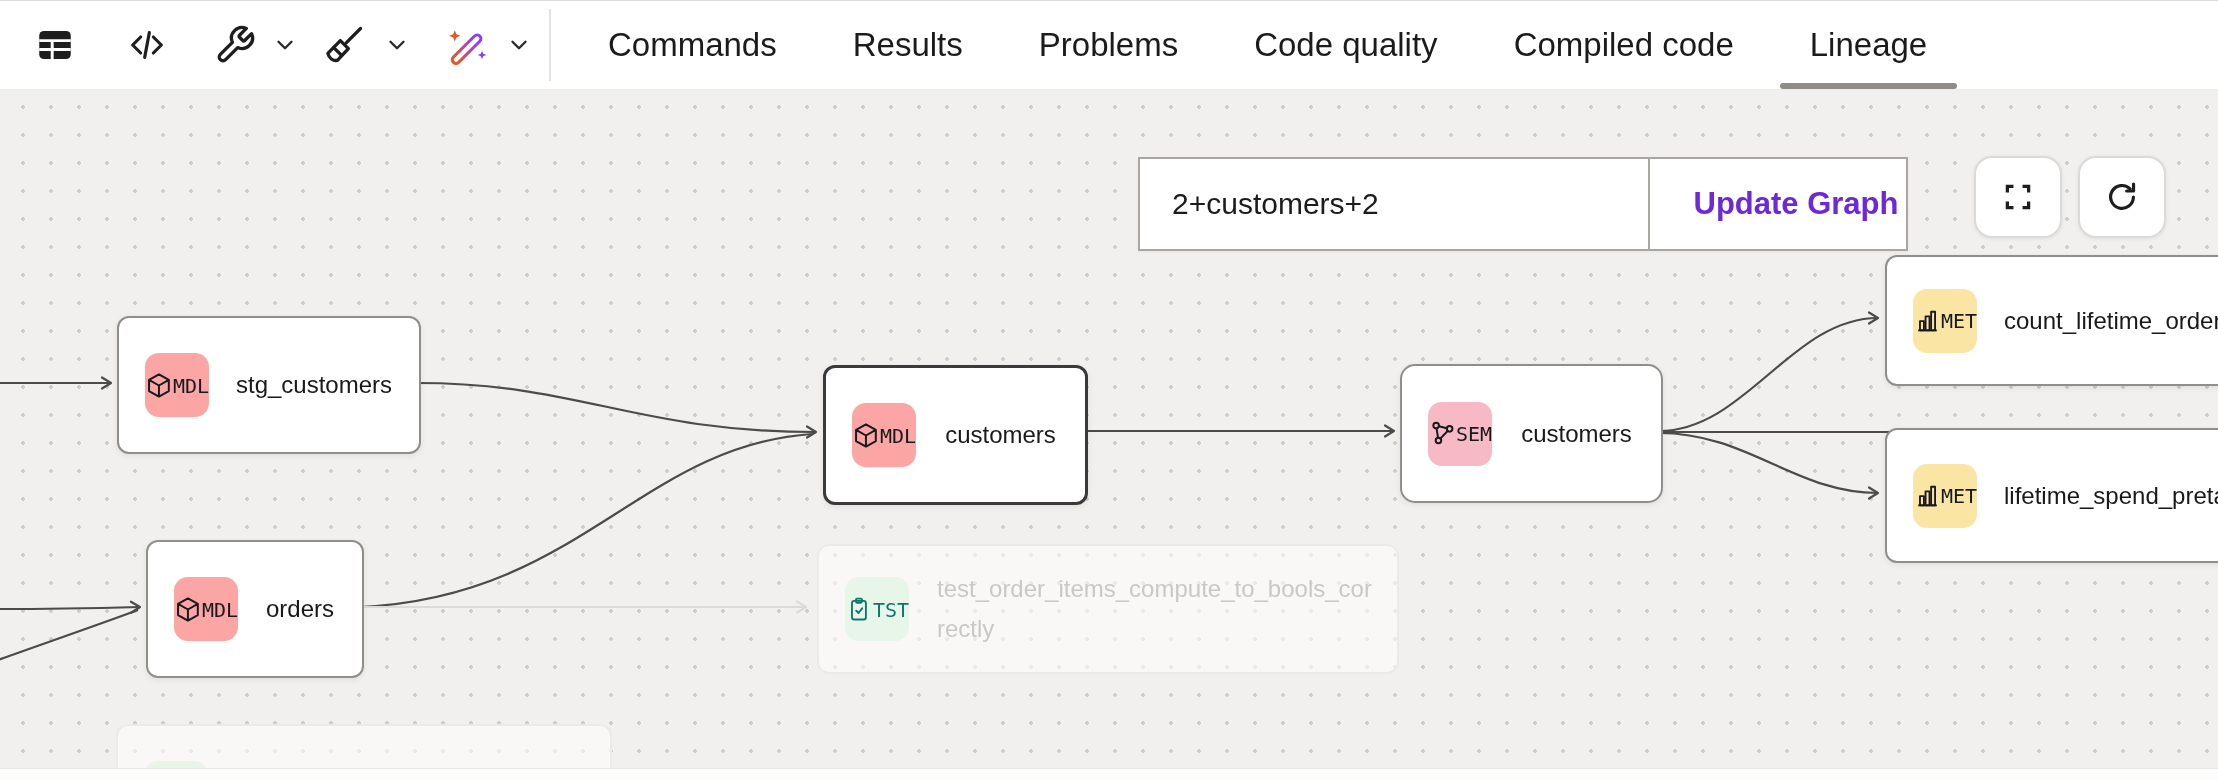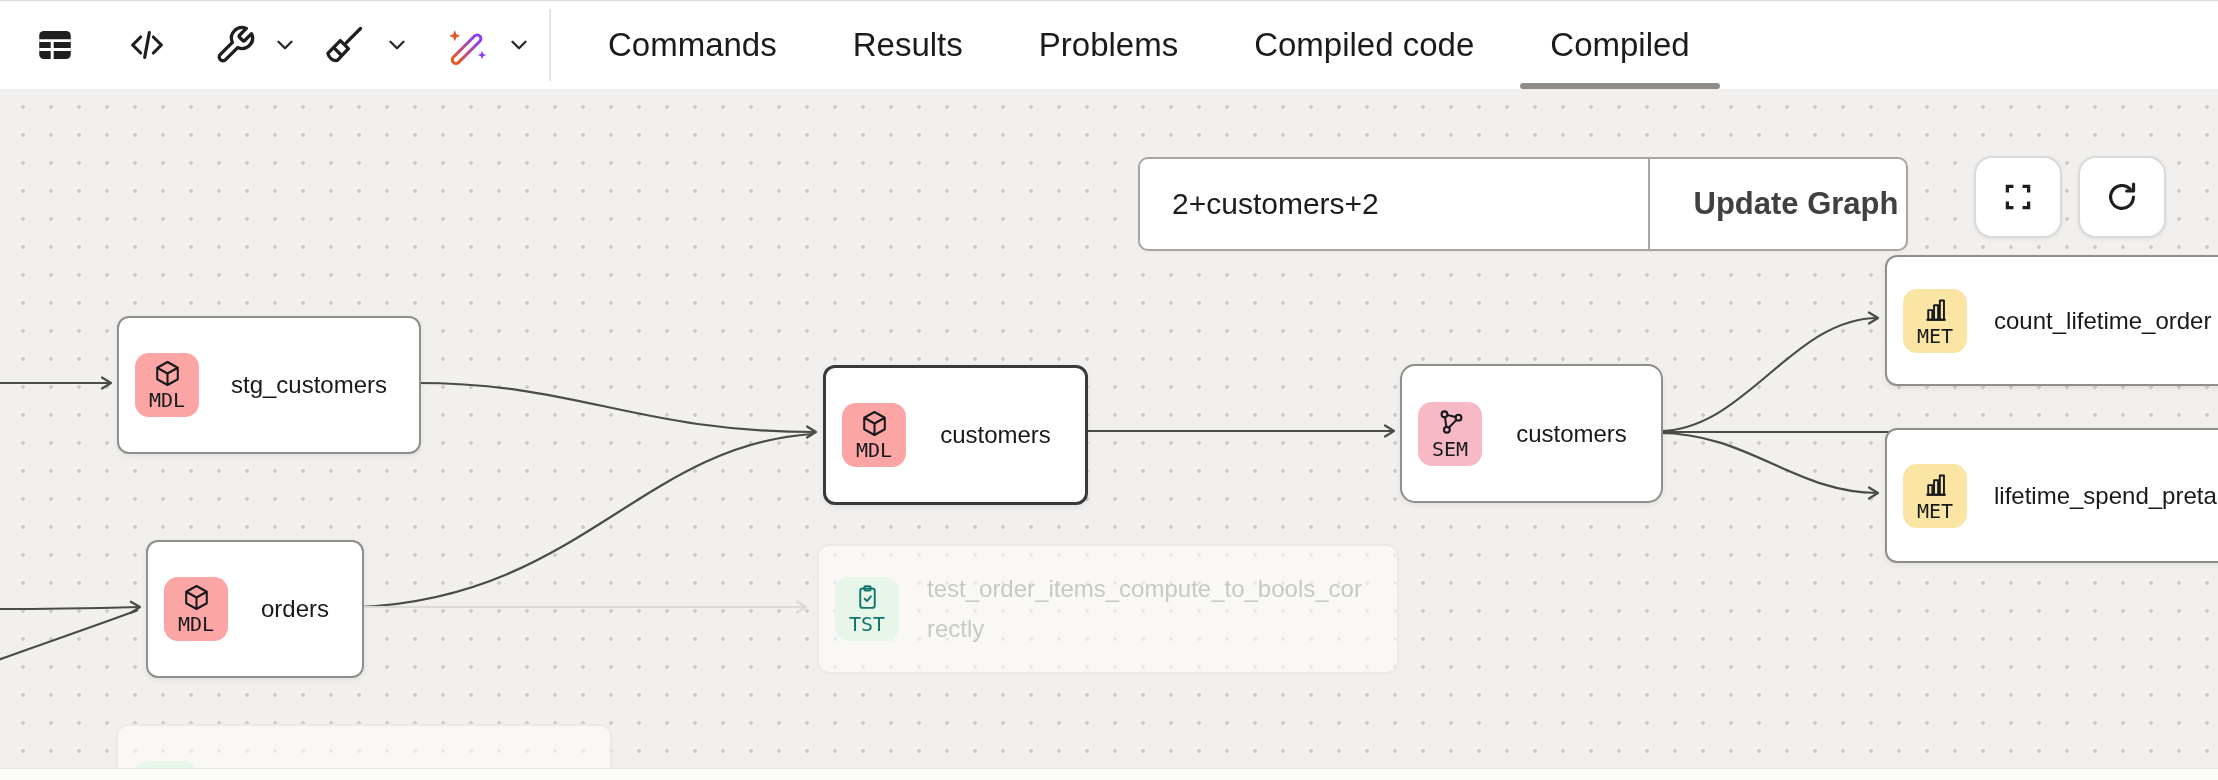--- a/index.html
+++ b/index.html
@@ -17,37 +17,37 @@
   .tab.active::after{content:"";position:absolute;left:8px;right:8px;bottom:0;height:6px;
     border-radius:3px;background:#8f8b87;}
   
   .canvas{position:absolute;top:90px;left:0;width:2218px;height:678px;overflow:hidden;
     background-color:#f1f0ee;
     background-image:radial-gradient(circle,#cfcdca 1.7px,transparent 1.8px);
     background-size:28px 28px;background-position:9px 3px;}
   .edges{position:absolute;left:0;top:0;pointer-events:none;}
   
   .query-box{position:absolute;left:1138px;top:67px;width:766px;height:90px;background:#fff;
-    border:2px solid #a9a6a2;border-radius:10px;display:flex;box-shadow:0 1px 3px rgba(0,0,0,.05);z-index:4;}
+    border:2px solid #a9a6a2;border-radius:0;display:flex;box-shadow:0 1px 3px rgba(0,0,0,.05);z-index:4;}
   .query-input{flex:0 0 476px;border:none;outline:none;background:transparent;
     border-right:2px solid #a9a6a2;border-radius:10px 0 0 10px;
     padding:0 0 0 32px;font-size:30px;color:#1c1c1e;font-family:"Liberation Sans",sans-serif;}
   .update-btn{flex:1;display:flex;align-items:center;justify-content:center;
-    font-size:31px;font-weight:700;color:#404040;cursor:pointer;margin-left:36px;}
+    font-size:31px;font-weight:700;color:#6d28d9;cursor:pointer;margin-left:36px;}
   .ctl-btn{position:absolute;top:66px;width:84px;height:78px;background:#fff;
     border:2px solid #dcdad8;border-radius:18px;display:flex;align-items:center;justify-content:center;
     box-shadow:0 1px 4px rgba(0,0,0,.07);cursor:pointer;z-index:4;}
   .ctl-fs{left:1974px}.ctl-refresh{left:2078px}
   
   .node{position:absolute;background:#ffffff;border:2px solid #908e8a;border-radius:12px;
     display:flex;align-items:center;box-shadow:0 2px 6px rgba(0,0,0,.07);cursor:pointer;z-index:2;}
   .node.selected{border:3.5px solid #3a3a3c;}
   .node.faded{border-color:#ebeae8;background:rgba(255,255,255,.55);box-shadow:none;}
-  .badge{width:64px;height:64px;border-radius:14px;margin-left:16px;flex-shrink:0;
-    display:flex;flex-direction:column;align-items:center;justify-content:center;color:#17191d;}
+  .badge{width:64px;height:64px;border-radius:14px;margin-left:26px;flex-shrink:0;
+    display:flex;align-items:center;justify-content:center;color:#17191d;}
   .badge svg{width:29px;height:29px;display:block;}
   .badge .tlabel{font-family:"DejaVu Sans Mono",monospace;font-size:20px;line-height:22px;
     font-weight:500;margin-top:1px;}
   .badge-mdl{background:#fca5a5}.badge-sem{background:#f6b9c5}
   .badge-met{background:#fbe5a4}.badge-tst{background:#e7f6e8}
   .node.faded .badge{color:#0f766e;}
   .node .title{flex:1;text-align:center;font-size:24px;color:#191919;}
   .node.met-node .title{flex:none;text-align:left;margin-left:27px;white-space:nowrap;}
   .node.faded .title{flex:none;text-align:left;margin-left:28px;width:440px;
     color:#c8c8c5;line-height:40px;overflow-wrap:anywhere;}
@@ -119,22 +119,23 @@
     <svg width="26" height="26" viewBox="0 0 24 24" fill="none" stroke="#2a2a2a" stroke-width="2.2" stroke-linecap="round" stroke-linejoin="round">
         <path d="M6 9 12 15 18 9"></path>
       </svg>
   </div>
   <div class="tb-divider"></div>
 
   <div class="tabs">
     <div class="tab">Commands</div>
     <div class="tab">Results</div>
     <div class="tab">Problems</div>
+    <div class="tab">Code quality</div>
     <div class="tab">Compiled code</div>
-    <div class="tab active">Compiled</div>
+    <div class="tab active">Lineage</div>
   </div>
 </div>
 
 <div class="canvas">
 
   <svg class="edges" width="2218" height="678" viewBox="0 0 2218 678">
     <defs>
       <marker id="arr" viewBox="-11 -8 13 16" markerWidth="13" markerHeight="16" refX="0" refY="0" orient="auto" markerUnits="userSpaceOnUse">
         <path d="M-9 -5.5 0 0 -9 5.5" fill="none" stroke="#4b4b49" stroke-width="2.2" stroke-linecap="round" stroke-linejoin="round"></path>
       </marker>

